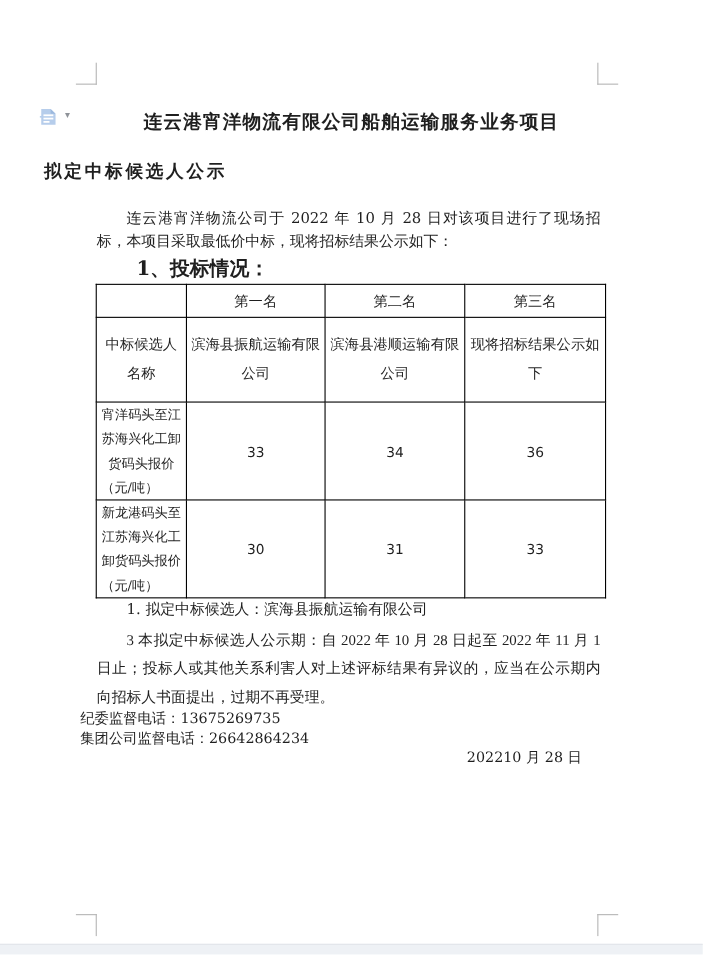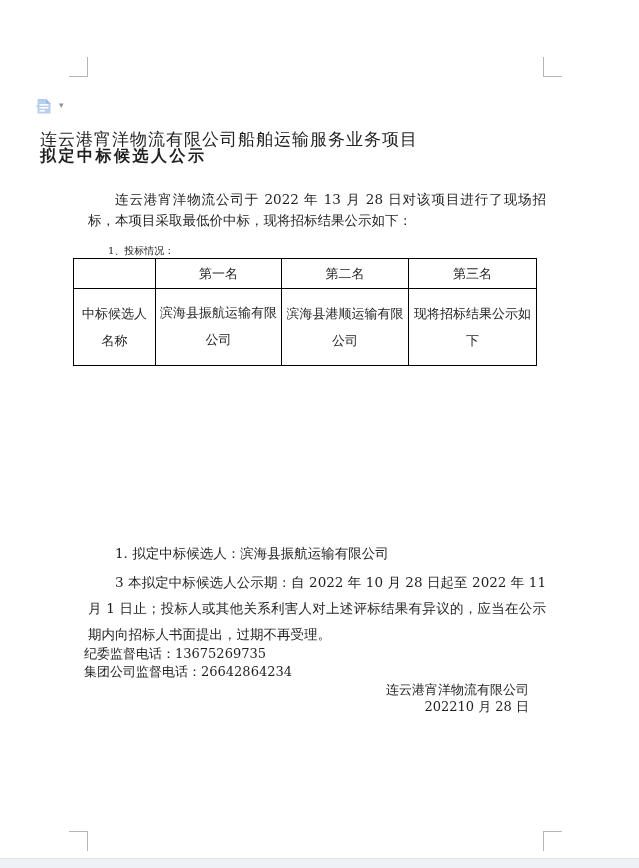--- a/index.html
+++ b/index.html
@@ -12,47 +12,47 @@
   .crop{position:absolute;width:18px;height:19px;}
   .crop.tl{left:69px;top:57px;border-right:1px solid #b5b5b5;border-bottom:1px solid #b5b5b5;}
   .crop.tr{left:543px;top:57px;border-left:1px solid #b5b5b5;border-bottom:1px solid #b5b5b5;}
   .crop.bl{left:69px;top:831px;border-right:1px solid #b5b5b5;border-top:1px solid #b5b5b5;}
   .crop.br{left:543px;top:831px;border-left:1px solid #b5b5b5;border-top:1px solid #b5b5b5;}
 
   .doc-icon{position:absolute;left:36px;top:98px;width:16px;height:17px;}
   .dropdown{position:absolute;left:59px;top:100px;font-family:"DejaVu Sans","Liberation Sans",sans-serif;
     font-size:9px;color:#8f9399;}
 
-  .title{position:absolute;left:40px;right:40px;top:99px;
-    font-size:17px;font-weight:normal;letter-spacing:1px;margin-top:29px;}
+  .title{position:absolute;left:40px;right:40px;top:99px;text-align:center;
+    font-size:17px;font-weight:bold;letter-spacing:1px;}
   .subtitle{position:absolute;left:40px;right:40px;top:146px;
     font-size:16px;font-weight:bold;letter-spacing:2.5px;}
 
   .intro{position:absolute;left:88px;width:458px;top:189px;font-size:13.5px;
     line-height:21px;text-indent:2em;text-align:justify;}
-  .item1{position:absolute;left:88px;top:244px;font-size:10px;text-indent:2em;}
+  .item1{position:absolute;left:88px;top:232px;font-size:18px;text-indent:2em;font-weight:bold;}
 
-  table.bid{position:absolute;left:73px;top:258px;width:463px;border-collapse:collapse;
+  table.bid{position:absolute;left:87px;top:258px;width:463px;border-collapse:collapse;
     table-layout:fixed;font-size:13px;border-radius:25px;}
   table.bid td{border:1px solid #000;text-align:center;vertical-align:middle;
     padding:0 4px;overflow:hidden;}
   tr.r-head{height:30px;}
   tr.r-name{height:77px;}
   tr.r-p1{height:88px;}
   tr.r-p2{height:87px;}
   td.name-cell{line-height:27px;}
-  td.vtop{vertical-align:top;padding-top:2px;font-family:Liberation Mono, monospace;}
+  td.vtop{vertical-align:top;padding-top:2px;}
   td.plabel{font-size:12px;line-height:22px;text-align:justify;text-align-last:left;
     padding:0 3px;vertical-align:middle;}
   td.val{font-family:"DejaVu Sans","Liberation Sans",sans-serif;font-size:12.5px;}
 
   .sec2{position:absolute;left:88px;top:545px;font-size:13.5px;text-indent:2em;}
   .sec3{position:absolute;left:88px;width:458px;top:569px;font-size:13.5px;
-    line-height:26px;text-indent:2em;text-align:justify;}
-  .contacts{position:absolute;left:84px;top:645px;font-size:13px;line-height:18px;}
+    line-height:26px;text-indent:2em;text-align:justify;font-family:Liberation Serif, serif;}
+  .contacts{position:absolute;left:73px;top:645px;font-size:13px;line-height:18px;}
   .signoff{position:absolute;right:110px;top:681px;font-size:13px;line-height:17px;text-align:right;}
 
   .bottom-strip{position:absolute;left:0;right:0;bottom:0;height:9px;
     background:#eef1f5;border-top:1px solid #e2e5ea;}
 </style>
 </head>
 <body>
 
 <div class="page">
 
@@ -69,21 +69,21 @@
       <rect x="3.5" y="9" width="9" height="1.6" fill="#ffffff"></rect>
       <rect x="3.5" y="12" width="5.5" height="1.6" fill="#ffffff"></rect>
       <rect x="0" y="7.5" width="3" height="1.4" fill="#b6cdeb"></rect>
     </svg>
   </div>
   <div class="dropdown">▾</div>
 
   <div class="title">连云港宵洋物流有限公司船舶运输服务业务项目</div>
   <div class="subtitle">拟定中标候选人公示</div>
 
-  <div class="intro">连云港宵洋物流公司于 2022 年 13 月 28 日对该项目进行了现场招标，本项目采取最低价中标，现将招标结果公示如下：</div>
+  <div class="intro">连云港宵洋物流公司于 2022 年 10 月 28 日对该项目进行了现场招标，本项目采取最低价中标，现将招标结果公示如下：</div>
 
   <div class="item1">1、投标情况：</div>
 
   <table class="bid">
     <colgroup>
       <col style="width:82px">
         <col style="width:126px">
         <col style="width:127px">
         <col style="width:128px">
     </colgroup>
@@ -93,30 +93,41 @@
         <td>第一名</td>
         <td>第二名</td>
         <td>第三名</td>
       </tr>
       <tr class="r-name">
         <td class="name-cell">中标候选人名称</td>
         <td class="name-cell vtop">滨海县振航运输有限公司</td>
         <td class="name-cell">滨海县港顺运输有限公司</td>
         <td class="name-cell">现将招标结果公示如下</td>
       </tr>
+      <tr class="r-p1">
+        <td class="plabel">宵洋码头至江苏海兴化工卸货码头报价（元/吨）</td>
+        <td class="val">33</td>
+        <td class="val">34</td>
+        <td class="val">36</td>
+      </tr>
+      <tr class="r-p2">
+        <td class="plabel">新龙港码头至江苏海兴化工卸货码头报价（元/吨）</td>
+        <td class="val">30</td>
+        <td class="val">31</td>
+        <td class="val">33</td>
+      </tr>
     </tbody>
   </table>
 
   <div class="sec2">1. 拟定中标候选人：滨海县振航运输有限公司</div>
   <div class="sec3">3 本拟定中标候选人公示期：自 2022 年 10 月 28 日起至 2022 年 11 月 1 日止；投标人或其他关系利害人对上述评标结果有异议的，应当在公示期内向招标人书面提出，过期不再受理。</div>
 
   <div class="contacts">
     <div>纪委监督电话：13675269735</div>
     <div>集团公司监督电话：26642864234</div>
   </div>
 
   <div class="signoff">
-    <div>连云港宵洋物流有限公司</div>
     <div>202210 月 28 日</div>
   </div>
 
   <div class="bottom-strip"></div>
 </div>
 
 </body></html>

